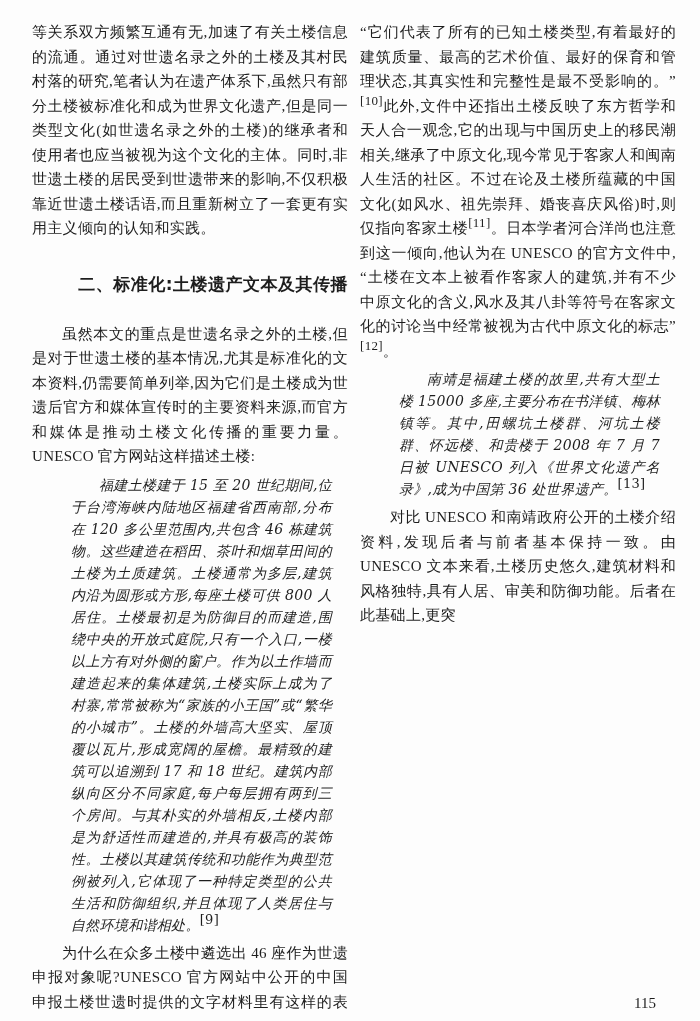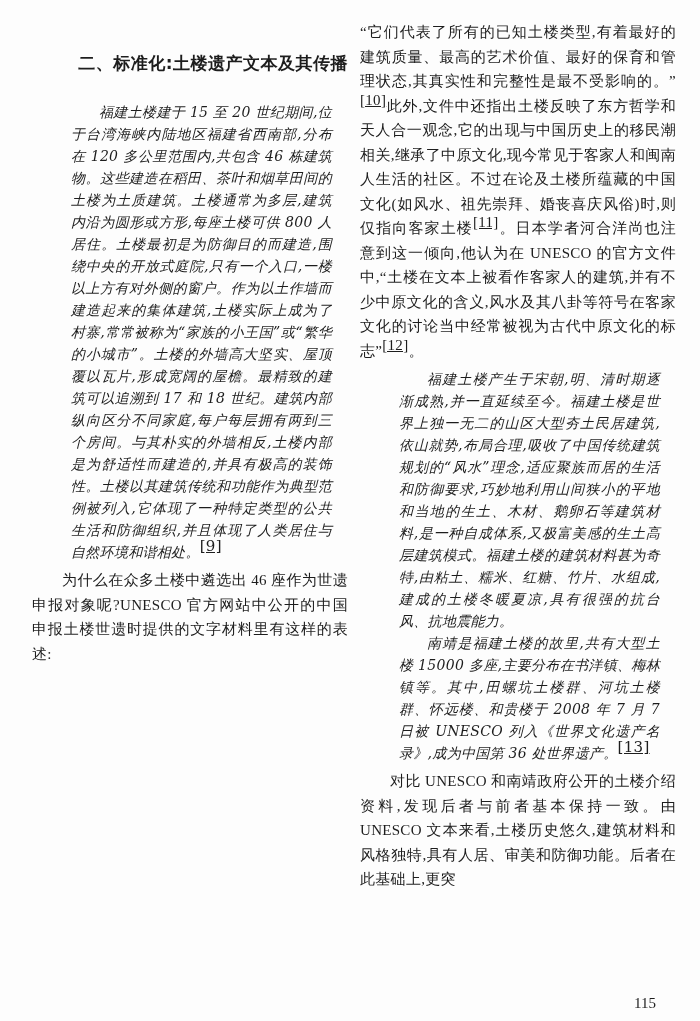--- a/index.html
+++ b/index.html
@@ -48,56 +48,56 @@
     font-family: "DejaVu Serif", "Liberation Serif", serif;
     font-style: italic;
     font-size: 14px;
     line-height: 22px;
     text-align: justify;
     letter-spacing: 0.3px;
   }
   blockquote.quote.single { text-indent: 2em; }
   blockquote.quote p.qp { margin: 0; text-indent: 2em; }
   sup.fn {
-    font-size: 15px;
+    font-size: 13px;
     font-style: normal;
     line-height: 0;
     vertical-align: super;
-    text-decoration: underline;
   }
   .page-number {
     position: absolute;
     right: 44px;
     bottom: 9px;
     font-size: 15px;
     font-family: "Liberation Serif", "DejaVu Serif", serif;
   }
 </style>
 </head>
 <body>
 
 <div class="page">
   <div class="columns">
 
     <div class="col">
+      <p class="body cont">等关系双方频繁互通有无,加速了有关土楼信息的流通。通过对世遗名录之外的土楼及其村民村落的研究,笔者认为在遗产体系下,虽然只有部分土楼被标准化和成为世界文化遗产,但是同一类型文化(如世遗名录之外的土楼)的继承者和使用者也应当被视为这个文化的主体。同时,非世遗土楼的居民受到世遗带来的影响,不仅积极靠近世遗土楼话语,而且重新树立了一套更有实用主义倾向的认知和实践。</p>
 
       <h2 class="heading">二、标准化:土楼遗产文本及其传播</h2>
 
+      <p class="body indent">虽然本文的重点是世遗名录之外的土楼,但是对于世遗土楼的基本情况,尤其是标准化的文本资料,仍需要简单列举,因为它们是土楼成为世遗后官方和媒体宣传时的主要资料来源,而官方和媒体是推动土楼文化传播的重要力量。UNESCO 官方网站这样描述土楼:</p>
 
       <blockquote class="quote single"><span>福建土楼建于 15 至 20 世纪期间,位于台湾海峡内陆地区福建省西南部,分布在 120 多公里范围内,共包含 46 栋建筑物。这些建造在稻田、茶叶和烟草田间的土楼为土质建筑。土楼通常为多层,建筑内沿为圆形或方形,每座土楼可供 800 人居住。土楼最初是为防御目的而建造,围绕中央的开放式庭院,只有一个入口,一楼以上方有对外侧的窗户。作为以土作墙而建造起来的集体建筑,土楼实际上成为了村寨,常常被称为“家族的小王国”或“繁华的小城市”。土楼的外墙高大坚实、屋顶覆以瓦片,形成宽阔的屋檐。最精致的建筑可以追溯到 17 和 18 世纪。建筑内部纵向区分不同家庭,每户每层拥有两到三个房间。与其朴实的外墙相反,土楼内部是为舒适性而建造的,并具有极高的装饰性。土楼以其建筑传统和功能作为典型范例被列入,它体现了一种特定类型的公共生活和防御组织,并且体现了人类居住与自然环境和谐相处。</span><sup class="fn">[9]</sup></blockquote>
 
       <p class="body indent">为什么在众多土楼中遴选出 46 座作为世遗申报对象呢?UNESCO 官方网站中公开的中国申报土楼世遗时提供的文字材料里有这样的表述:</p>
     </div>
 
     <div class="col">
       <p class="body cont"><span>“它们代表了所有的已知土楼类型,有着最好的建筑质量、最高的艺术价值、最好的保育和管理状态,其真实性和完整性是最不受影响的。”</span><sup class="fn">[10]</sup><span>此外,文件中还指出土楼反映了东方哲学和天人合一观念,它的出现与中国历史上的移民潮相关,继承了中原文化,现今常见于客家人和闽南人生活的社区。不过在论及土楼所蕴藏的中国文化(如风水、祖先崇拜、婚丧喜庆风俗)时,则仅指向客家土楼</span><sup class="fn">[11]</sup><span>。日本学者河合洋尚也注意到这一倾向,他认为在 UNESCO 的官方文件中,“土楼在文本上被看作客家人的建筑,并有不少中原文化的含义,风水及其八卦等符号在客家文化的讨论当中经常被视为古代中原文化的标志”</span><sup class="fn">[12]</sup><span>。</span></p>
 
 
       <blockquote class="quote">
-        <p class="qp">福建土楼产生于宋朝,明、清时期逐渐成熟,并一直延续至今。福建土楼是世界上独一无二的山区大型夯土民居建筑,依山就势,布局合理,吸收了中国传统建筑规划的“风水”理念,适应聚族而居的生活和防御要求,巧妙地利用山间狭小的平地和当地的生土、木材、鹅卵石等建筑材料,是一种自成体系,又极富美感的生土高层建筑模式。福建土楼的建筑材料甚为奇特,由粘土、糯米、红糖、竹片、水组成,建成的土楼冬暖夏凉,具有很强的抗台风、抗地震能力。</p>
         <p class="qp"><span>南靖是福建土楼的故里,共有大型土楼 15000 多座,主要分布在书洋镇、梅林镇等。其中,田螺坑土楼群、河坑土楼群、怀远楼、和贵楼于 2008 年 7 月 7 日被 UNESCO 列入《世界文化遗产名录》,成为中国第 36 处世界遗产。</span><sup class="fn">[13]</sup></p>
       </blockquote>
 
       <p class="body indent">对比 UNESCO 和南靖政府公开的土楼介绍资料,发现后者与前者基本保持一致。由 UNESCO 文本来看,土楼历史悠久,建筑材料和风格独特,具有人居、审美和防御功能。后者在此基础上,更突</p>
     </div>
   </div>
 
   <div class="page-number">115</div>
 </div>
 

